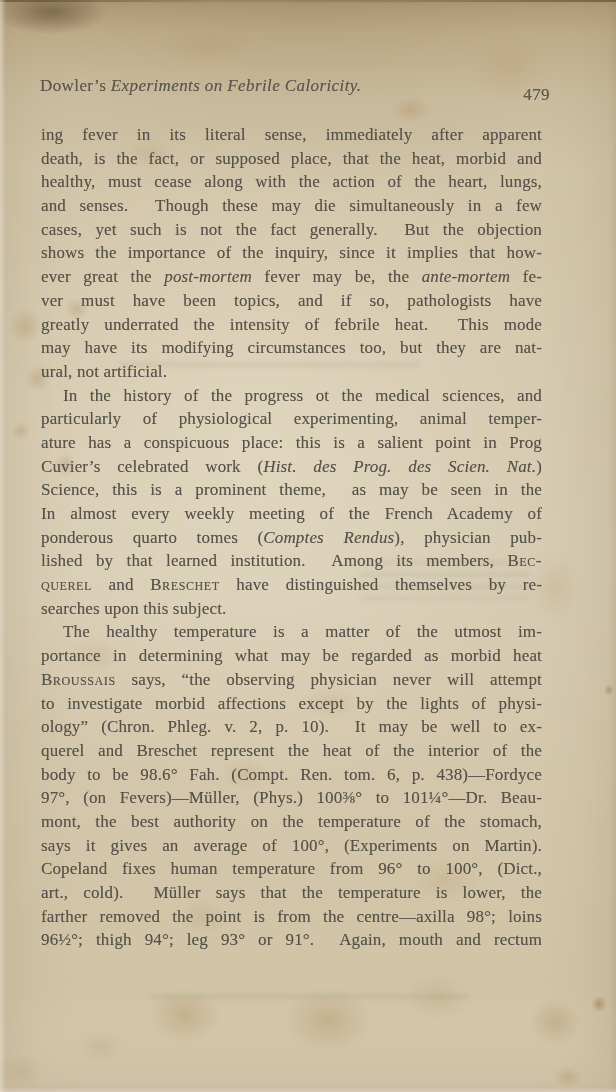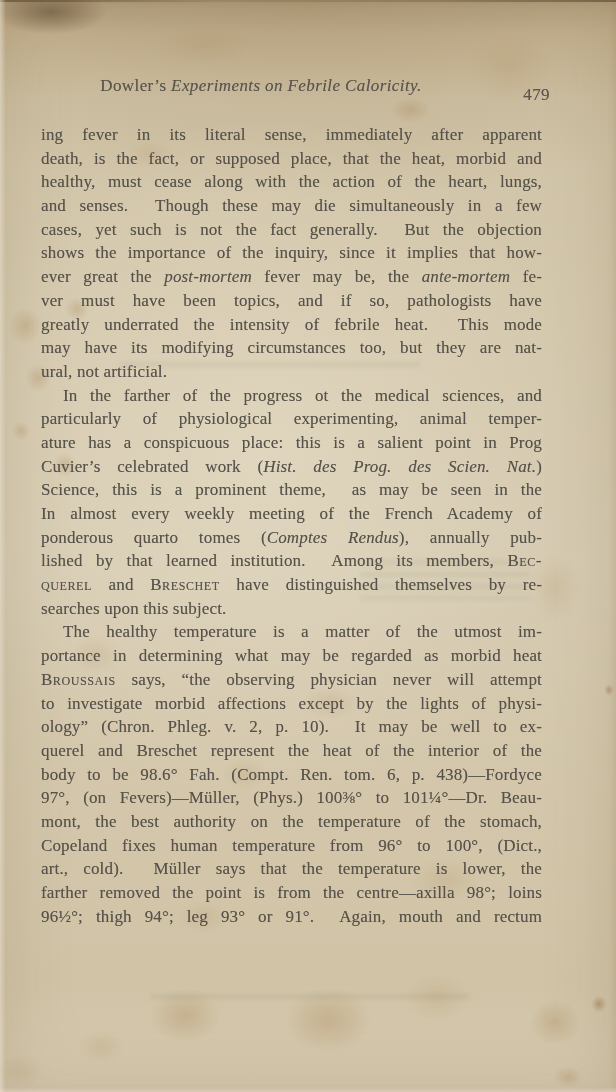--- a/index.html
+++ b/index.html
@@ -22,21 +22,21 @@
   .left-edge{position:absolute;top:0;bottom:0;left:0;width:6px;
     background:linear-gradient(90deg, rgba(242,236,220,0.55), rgba(242,236,220,0));}
   .corner-shadow{position:absolute;top:-18px;left:-24px;width:150px;height:60px;
     background:radial-gradient(closest-side, rgba(86,66,40,0.55), rgba(86,66,40,0) 75%);}
 
   .running-header{
     position:absolute;top:76px;left:40px;width:512px;height:22px;
     font-size:17px;color:#5b564d;letter-spacing:.4px;
     text-shadow:0 0 .6px rgba(91,86,77,.55);
   }
-  .header-center{display:block;text-align:center;padding-right:70px;white-space:nowrap;}
+  .header-center{display:block;text-align:left;padding-right:70px;white-space:nowrap;}
   .running-header .pagenum{position:absolute;right:2px;top:9px;}
 
   .text-block{
     position:absolute;top:123px;left:41px;width:501px;
     font-size:16.9px;color:#56524a;
     letter-spacing:.2px;
     text-shadow:.2px .3px .5px rgba(86,82,74,.45);
   }
   .line{height:23.7px;line-height:23.7px;text-align:justify;text-align-last:justify;white-space:normal;}
   .line.last{text-align-last:left;}
@@ -99,37 +99,38 @@
       <div class="line"><span>death, is the fact, or supposed place, that the heat, morbid and</span></div>
       <div class="line"><span>healthy, must cease along with the action of the heart, lungs,</span></div>
       <div class="line"><span>and senses.&nbsp; Though these may die simultaneously in a few</span></div>
       <div class="line"><span>cases, yet such is not the fact generally.&nbsp; But the objection</span></div>
       <div class="line"><span>shows the importance of the inquiry, since it implies that how-</span></div>
       <div class="line"><span>ever great the </span><span class="i">post-mortem</span><span> fever may be, the </span><span class="i">ante-mortem</span><span> fe-</span></div>
       <div class="line"><span>ver must have been topics, and if so, pathologists have</span></div>
       <div class="line"><span>greatly underrated the intensity of febrile heat.&nbsp; This mode</span></div>
       <div class="line"><span>may have its modifying circumstances too, but they are nat-</span></div>
       <div class="line last"><span>ural, not artificial.</span></div>
-      <div class="line indent"><span>In the farther of the progress ot the medical sciences, and</span></div>
+      <div class="line indent"><span>In the history of the progress ot the medical sciences, and</span></div>
       <div class="line"><span>particularly of physiological experimenting, animal temper-</span></div>
       <div class="line"><span>ature has a conspicuous place: this is a salient point in Prog</span></div>
       <div class="line"><span>Cuvier’s celebrated work (</span><span class="i">Hist. des Prog. des Scien. Nat.</span><span>)</span></div>
       <div class="line"><span>Science, this is a prominent theme,&nbsp; as may be seen in the</span></div>
       <div class="line"><span>In almost every weekly meeting of the French Academy of</span></div>
-      <div class="line"><span>ponderous quarto tomes (</span><span class="i">Comptes Rendus</span><span>), annually pub-</span></div>
+      <div class="line"><span>ponderous quarto tomes (</span><span class="i">Comptes Rendus</span><span>), physician pub-</span></div>
       <div class="line"><span>lished by that learned institution.&nbsp; Among its members, </span><span class="sc">Bec-</span></div>
       <div class="line"><span class="sc">querel</span><span> and </span><span class="sc">Breschet</span><span> have distinguished themselves by re-</span></div>
       <div class="line last"><span>searches upon this subject.</span></div>
       <div class="line indent"><span>The healthy temperature is a matter of the utmost im-</span></div>
       <div class="line"><span>portance in determining what may be regarded as morbid heat</span></div>
       <div class="line"><span class="sc">Broussais</span><span> says, “the observing physician never will attempt</span></div>
       <div class="line"><span>to investigate morbid affections except by the lights of physi-</span></div>
       <div class="line"><span>ology” (Chron. Phleg. v. 2, p. 10).&nbsp; It may be well to ex-</span></div>
       <div class="line"><span>querel and Breschet represent the heat of the interior of the</span></div>
       <div class="line"><span>body to be 98.6° Fah. (Compt. Ren. tom. 6, p. 438)—Fordyce</span></div>
       <div class="line"><span>97°, (on Fevers)—Müller, (Phys.) 100⅜° to 101¼°—Dr. Beau-</span></div>
       <div class="line"><span>mont, the best authority on the temperature of the stomach,</span></div>
+      <div class="line"><span>says it gives an average of 100°, (Experiments on Martin).</span></div>
       <div class="line"><span>Copeland fixes human temperature from 96° to 100°, (Dict.,</span></div>
       <div class="line"><span>art., cold).&nbsp; Müller says that the temperature is lower, the</span></div>
       <div class="line"><span>farther removed the point is from the centre—axilla 98°; loins</span></div>
       <div class="line"><span>96½°; thigh 94°; leg 93° or 91°.&nbsp; Again, mouth and rectum</span></div>
     </div>
 </div>
 
 </body></html>

